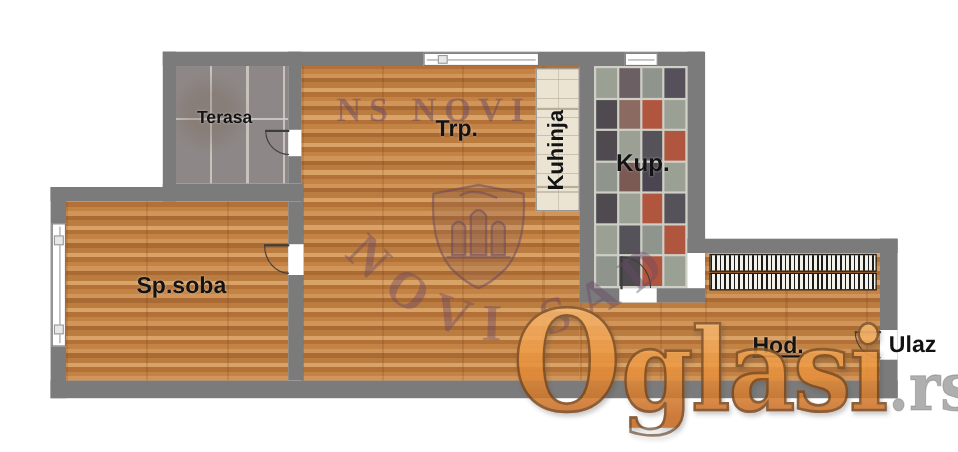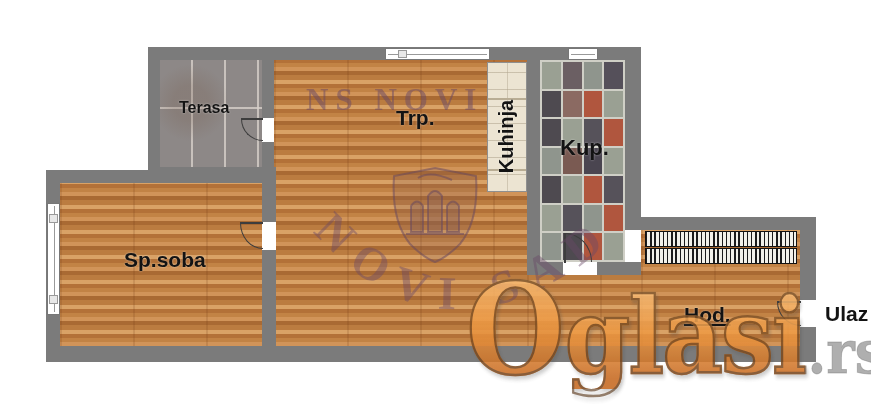--- a/index.html
+++ b/index.html
@@ -189,21 +189,21 @@
       <textPath href="#arcpath" startOffset="3%">NOVI SAD</textPath>
     </text>
   </svg>
 
   <div class="lbl" style="left:179px;top:99px;font-size:16px;">Terasa</div>
   <div class="lbl" style="left:396px;top:106px;font-size:21px;">Trp.</div>
   <div class="lbl vert" style="left:470px;top:125px;font-size:20px;">Kuhinja</div>
   <div class="lbl" style="left:560px;top:135px;font-size:22px;">Kup.</div>
   <div class="lbl" style="left:124px;top:248px;font-size:21px;text-align:center;">Sp.soba</div>
   <div class="lbl" style="left:684px;top:303px;font-size:21px;text-decoration:underline;">Hod.</div>
-  <div class="lbl" style="left:825px;top:302px;font-size:21px;">Ulaz</div>
+  <div class="lbl" style="left:808px;top:302px;font-size:21px;">Ulaz</div>
 
   <div class="oglasi">
     <span class="big grad">O</span>
       <span class="rest grad">glasi</span>
       <span class="tld">.rs</span>
   </div>
 
 </div>
 
 </body></html>

